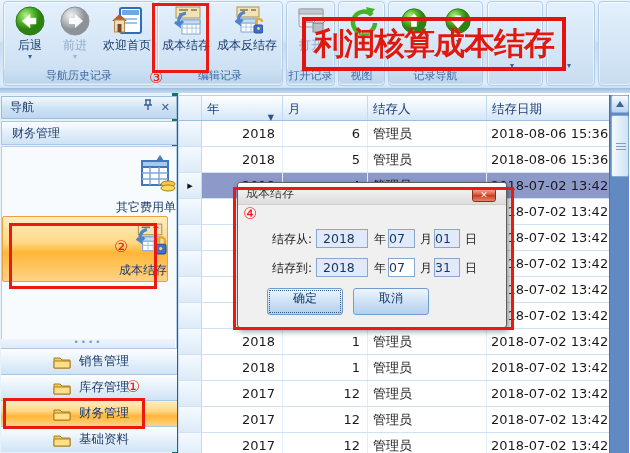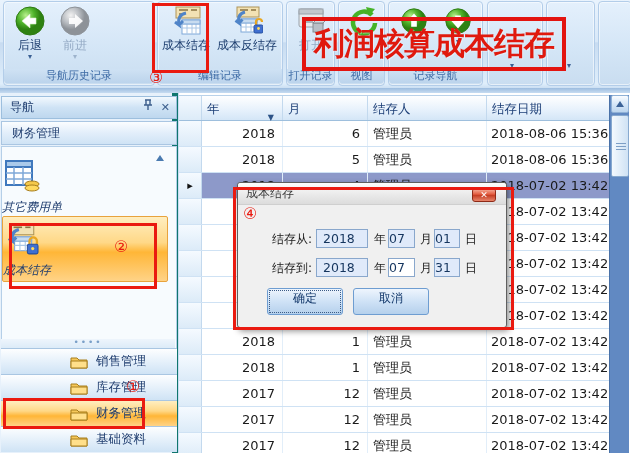--- a/index.html
+++ b/index.html
@@ -30,31 +30,31 @@
   .sb-title { position:absolute; left:1px; top:3px; width:176px; height:23px;
     background:linear-gradient(#f3f9fe,#cfe3f5 50%,#bed7ee); border:1px solid #9dbfde;
     color:#1e3c6e; font-size:12px; line-height:21px; padding-left:8px; }
   .sb-title .tools { position:absolute; right:6px; top:0; height:21px; display:flex; gap:8px; align-items:center; color:#3c5e8c; }
   .sb-panelheader { position:absolute; left:1px; top:28px; width:176px; height:24px;
     background:linear-gradient(#fbfdff,#e2eefa 50%,#cfe3f5); border:1px solid #aac6e2;
     color:#1e3c6e; font-size:12px; line-height:22px; padding-left:10px; }
   .sb-items { position:absolute; left:1px; top:53px; width:176px; height:252px; background:#f7fbfe; border:1px solid #b5cfe8; }
   .sb-upArrow { position:absolute; right:12px; top:8px; width:0; height:0;
     border-left:4px solid transparent; border-right:4px solid transparent; border-bottom:6px solid #4a7ab0; }
-  .sb-item { position:absolute; left:0; width:174px; text-align:left; color:#1e3c6e; font-size:12px;font-style:italic; }
+  .sb-item { position:absolute; left:0; width:174px; text-align:right; color:#1e3c6e; font-size:12px; }
   .sb-item .ilabel { display:block; margin-top:3px; }
   .sb-item.active { left:0; width:166px; height:66px; padding-top:5px;
     background:linear-gradient(#ffeec0,#ffd887 40%,#ffb637 55%,#ffd387);
     border:1px solid #e8a33d; border-radius:2px; }
   .sb-splitter { position:absolute; left:1px; top:246px; width:174px; height:9px; text-align:center;
     color:#7aa0c8; font-size:9px; line-height:7px; letter-spacing:2px; background:linear-gradient(#eef5fc,#dcebf8); }
   .sb-grouplist { position:absolute; left:1px; top:255px; width:176px; height:105px; }
   .sb-group { position:relative; width:176px; height:26px; border-top:1px solid #a9c6e2;
     background:linear-gradient(#fdfeff,#e8f2fb 45%,#cfe3f5); display:flex; align-items:center;
-    color:#1e3c6e; font-size:12.5px;padding-left:17px; }
+    color:#1e3c6e; font-size:12.5px; }
   .sb-group .gico { margin-left:52px; margin-right:8px; display:flex; }
   .sb-group.active { background:linear-gradient(#ffeec0,#ffd887 40%,#ffb637 60%,#ffd387); }
 
   
   .grid { position:absolute; left:179px; top:93px; width:451px; height:360px; background:#fff; overflow:hidden; }
   .grid-header { position:absolute; left:0; top:2px; width:430px; height:26px; display:flex;
     background:linear-gradient(#ffffff,#e8f2fc 55%,#d4e6f7); border-bottom:1px solid #9ebfdd; border-top:1px solid #b9d2ea;
     color:#1d3f77; font-size:12.5px; }
   .hcell { height:100%; line-height:25px; padding-left:5px; border-right:1px solid #c3d9ee; position:relative; }
   .sortmark { position:absolute; right:8px; top:9px; font-size:8px; color:#2d5387; }
@@ -144,20 +144,34 @@
                   <stop offset="100%" stop-color="#8d9298"></stop>
                 </radialGradient>
               </defs>
             <circle cx="16" cy="16" r="14" fill="url(#gf)" stroke="#8d9298"></circle>
             <path d="M10 13 h6 v-4 l8 7 -8 7 v-4 h-6 z" fill="#fff" opacity="0.9"></path>
           </svg>
         </div>
         <div class="rlb">前进</div>
         <div class="caret dim">▾</div>
       </div>
+      <div class="rbtn" style="left:94px; width:58px;">
+        <div class="ric">
+          <svg width="32" height="32" viewBox="0 0 32 32">
+            <rect x="9" y="3" width="21" height="25" rx="2" fill="#fff" stroke="#2d6db6" stroke-width="2"></rect>
+            <rect x="11" y="5" width="17" height="5" fill="#6fa8dc"></rect>
+            <line x1="13" y1="14" x2="26" y2="14" stroke="#9ec3e8" stroke-width="2"></line>
+            <line x1="13" y1="18" x2="26" y2="18" stroke="#9ec3e8" stroke-width="2"></line>
+            <path d="M1 16 L8.5 9 L16 16 z" fill="#b75c2a"></path>
+            <rect x="3.5" y="15" width="10" height="12" fill="#f0dcb4" stroke="#b08a50"></rect>
+            <rect x="6.5" y="19" width="4" height="8" fill="#7a4a22"></rect>
+          </svg>
+        </div>
+        <div class="rlb">欢迎首页</div>
+      </div>
       <div class="rgroup-label">导航历史记录</div>
     </div>
 
     <div class="rgroup" style="left:157px; width:126px;">
       <div class="rbtn" style="left:3px; width:50px;">
         <div class="ric">
           <svg width="32" height="32" viewBox="0 0 32 32">
             <rect x="6" y="2" width="24" height="11" fill="#f2e2b4" stroke="#ad9458"></rect>
             <line x1="9" y1="5" x2="18" y2="5" stroke="#8a7342" stroke-width="1.5"></line>
             <line x1="21" y1="5" x2="27" y2="5" stroke="#8a7342" stroke-width="1.5"></line>

